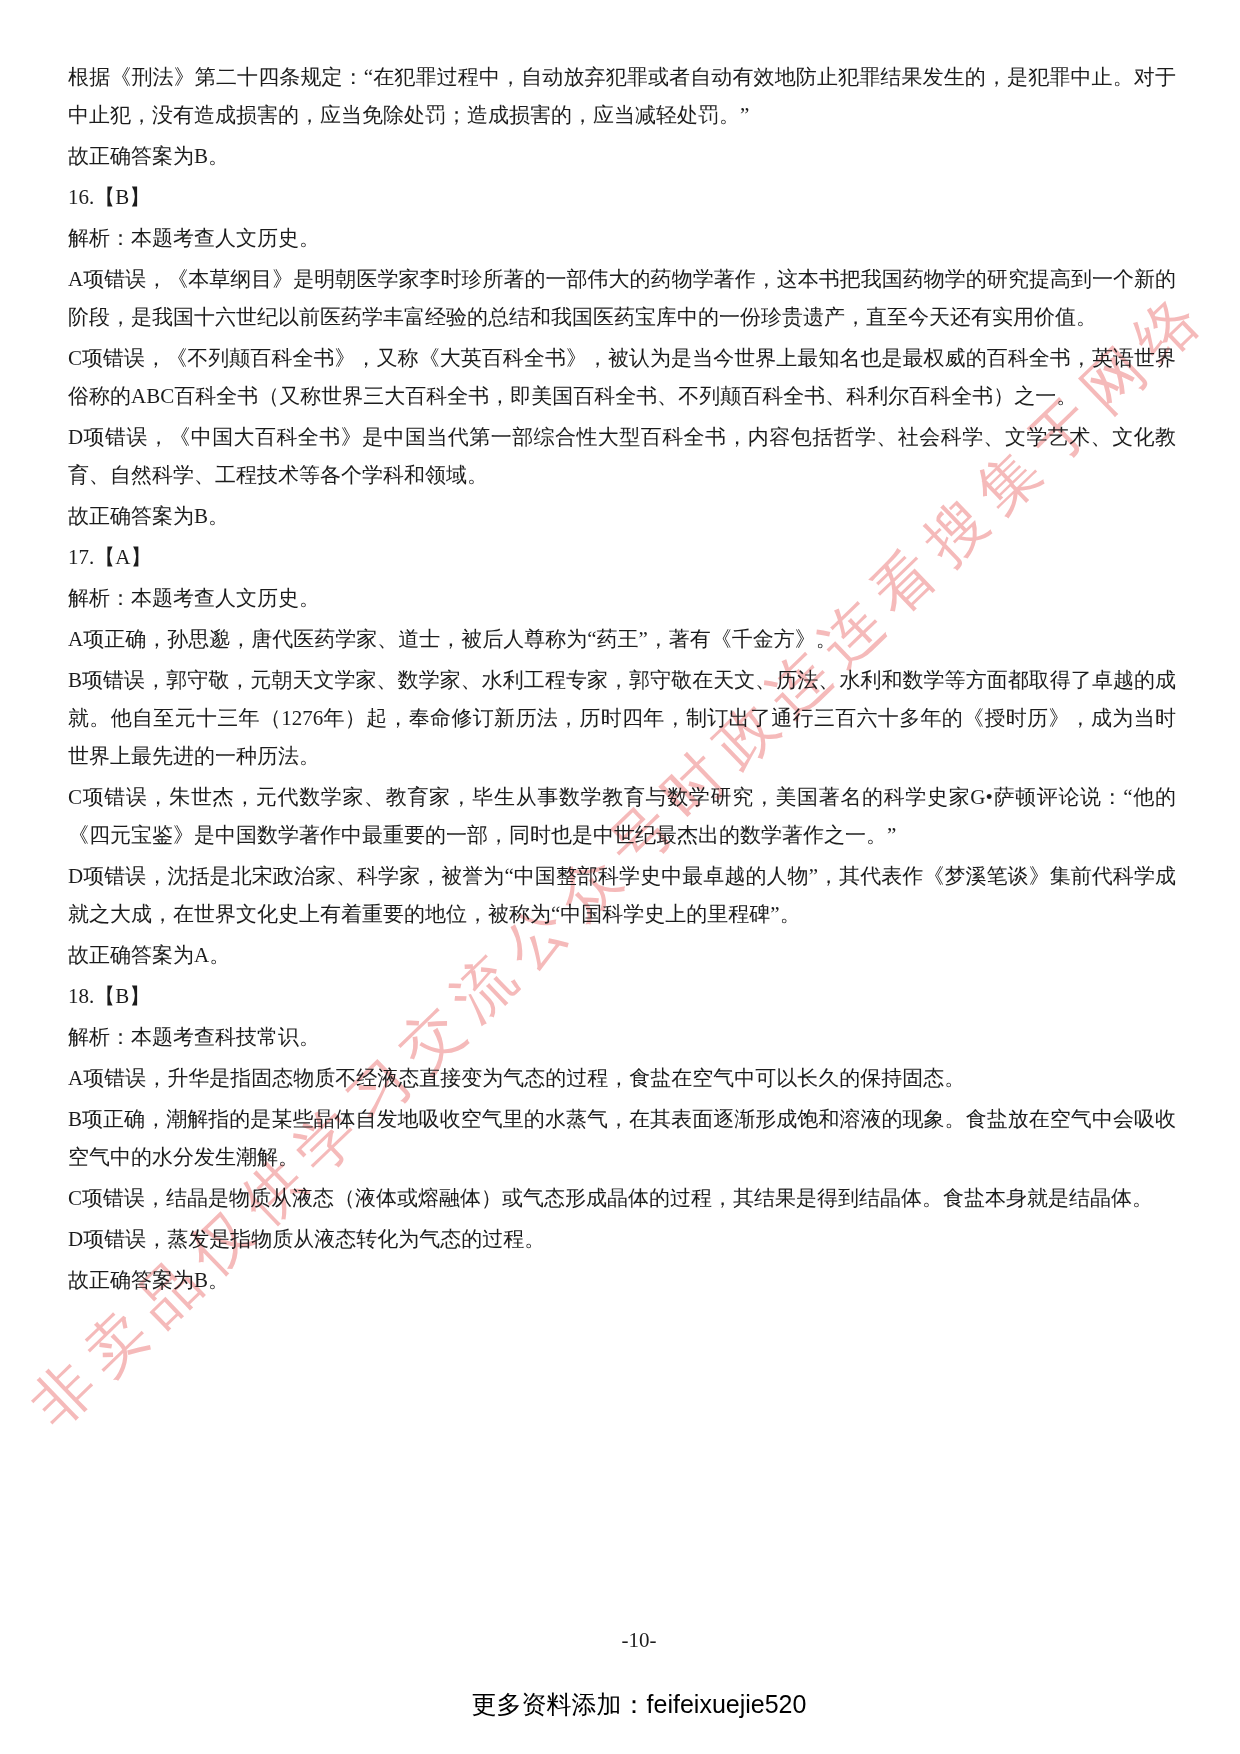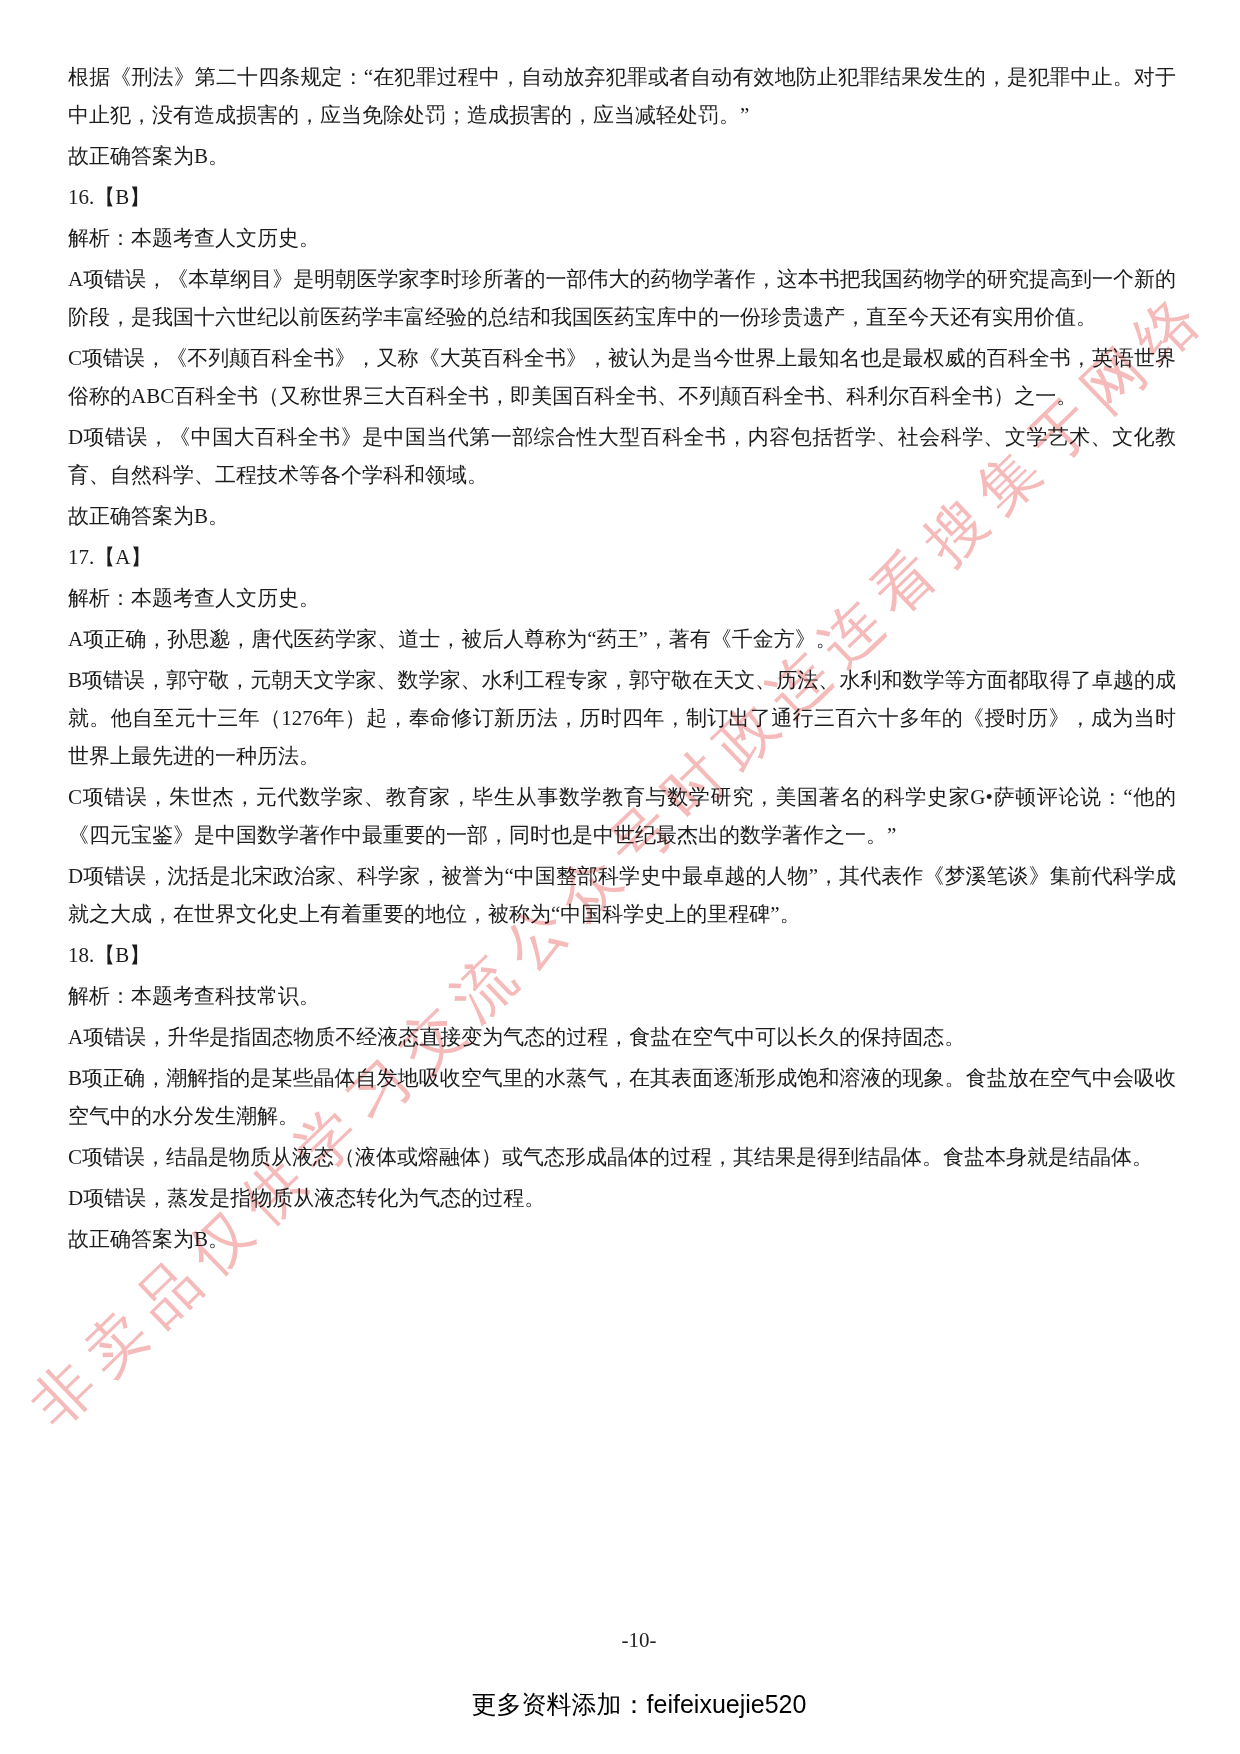--- a/index.html
+++ b/index.html
@@ -72,20 +72,21 @@
   <p>A项错误，《本草纲目》是明朝医学家李时珍所著的一部伟大的药物学著作，这本书把我国药物学的研究提高到一个新的阶段，是我国十六世纪以前医药学丰富经验的总结和我国医药宝库中的一份珍贵遗产，直至今天还有实用价值。</p>
   <p>C项错误，《不列颠百科全书》，又称《大英百科全书》，被认为是当今世界上最知名也是最权威的百科全书，英语世界俗称的ABC百科全书（又称世界三大百科全书，即美国百科全书、不列颠百科全书、科利尔百科全书）之一。</p>
   <p>D项错误，《中国大百科全书》是中国当代第一部综合性大型百科全书，内容包括哲学、社会科学、文学艺术、文化教育、自然科学、工程技术等各个学科和领域。</p>
   <p>故正确答案为B。</p>
   <p>17.【A】</p>
   <p>解析：本题考查人文历史。</p>
   <p>A项正确，孙思邈，唐代医药学家、道士，被后人尊称为“药王”，著有《千金方》。</p>
   <p>B项错误，郭守敬，元朝天文学家、数学家、水利工程专家，郭守敬在天文、历法、水利和数学等方面都取得了卓越的成就。他自至元十三年（1276年）起，奉命修订新历法，历时四年，制订出了通行三百六十多年的《授时历》，成为当时世界上最先进的一种历法。</p>
   <p>C项错误，朱世杰，元代数学家、教育家，毕生从事数学教育与数学研究，美国著名的科学史家G•萨顿评论说：“他的《四元宝鉴》是中国数学著作中最重要的一部，同时也是中世纪最杰出的数学著作之一。”</p>
   <p>D项错误，沈括是北宋政治家、科学家，被誉为“中国整部科学史中最卓越的人物”，其代表作《梦溪笔谈》集前代科学成就之大成，在世界文化史上有着重要的地位，被称为“中国科学史上的里程碑”。</p>
+  <p>故正确答案为A。</p>
   <p>18.【B】</p>
   <p>解析：本题考查科技常识。</p>
   <p>A项错误，升华是指固态物质不经液态直接变为气态的过程，食盐在空气中可以长久的保持固态。</p>
   <p>B项正确，潮解指的是某些晶体自发地吸收空气里的水蒸气，在其表面逐渐形成饱和溶液的现象。食盐放在空气中会吸收空气中的水分发生潮解。</p>
   <p>C项错误，结晶是物质从液态（液体或熔融体）或气态形成晶体的过程，其结果是得到结晶体。食盐本身就是结晶体。</p>
   <p>D项错误，蒸发是指物质从液态转化为气态的过程。</p>
   <p>故正确答案为B。</p>
 </div>
 
 <div class="page-footer page-number">-10-</div>

